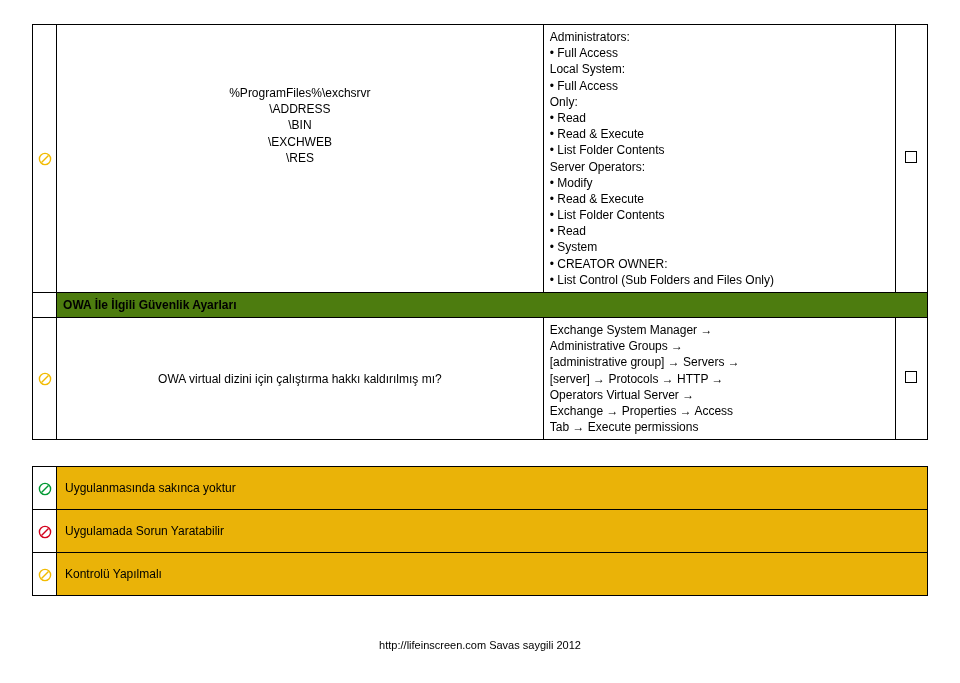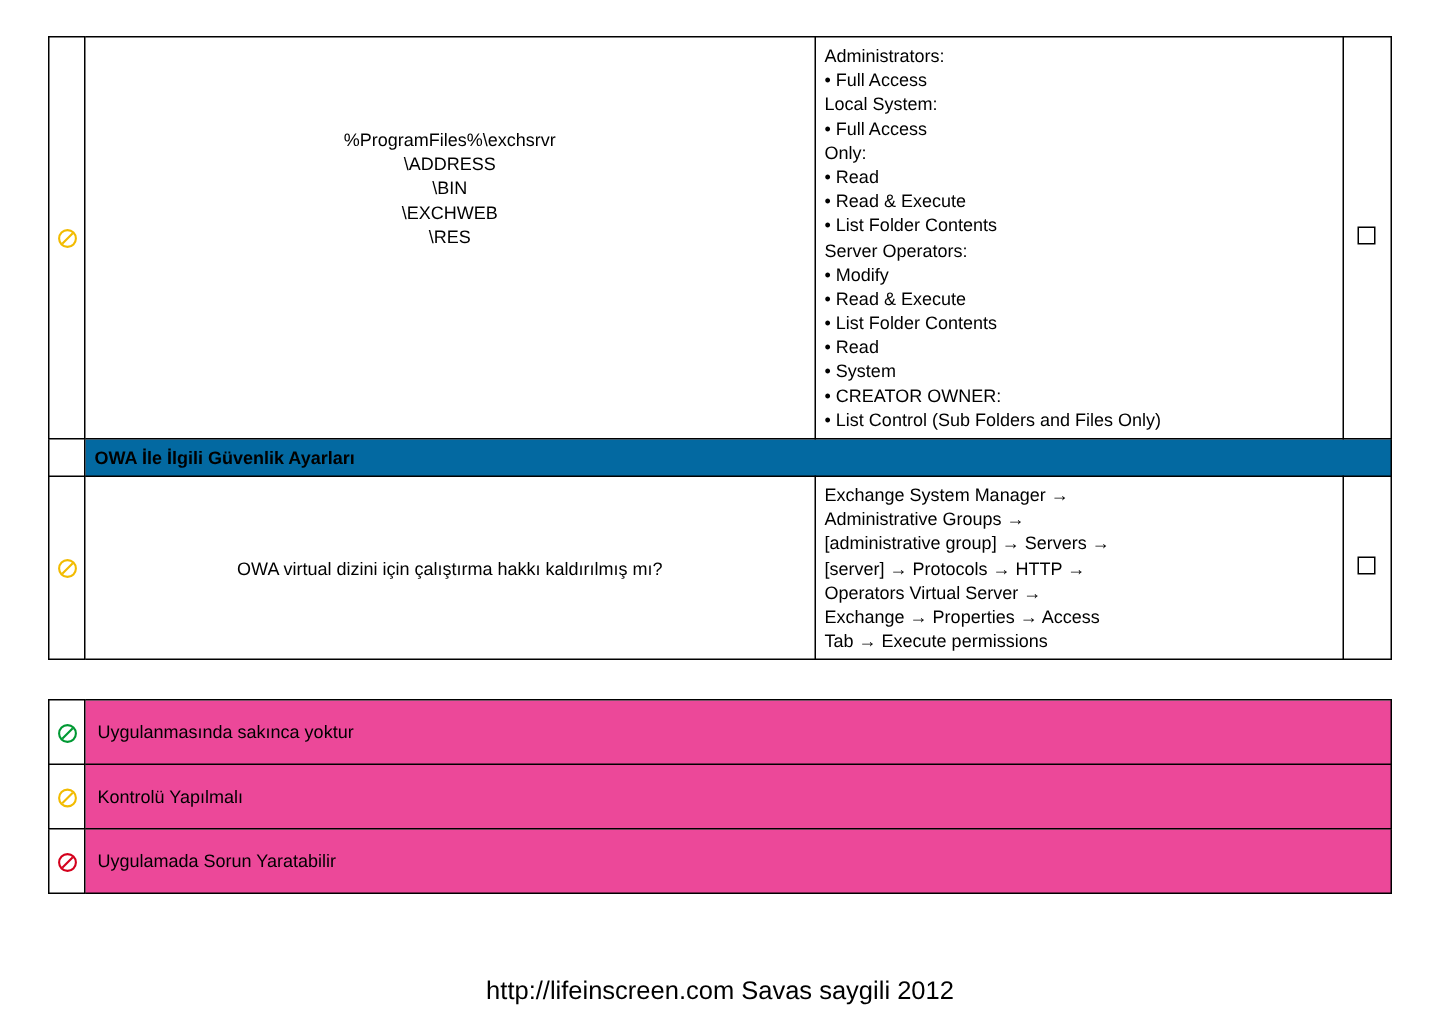--- a/index.html
+++ b/index.html
@@ -25,21 +25,21 @@
     vertical-align: top;
     padding: 4px 6px;
     margin-top: 40px;
   }
   .tbl1 tr:first-child td { border-top: 1px solid #000; }
   .col-icon { width: 24px; text-align: center; vertical-align: middle; padding: 2px; }
   .col-left { width: 485px; text-align: center; }
   .col-mid  { width: 351px; }
   .col-chk  { width: 32px; text-align: center; vertical-align: middle; }
   .section-header td {
-    background: #0369a1;
+    background: #4d7c0f;
     font-weight: bold;
     padding: 5px 6px;
   }
   .section-header td.col-icon { background: #fff; }
   .icon-svg { width: 14px; height: 14px; display: inline-block; vertical-align: middle; }
   .icon-outer { stroke-width: 2; fill: none; }
   .chk {
     width: 12px; height: 12px;
     border: 1px solid #000;
     display: inline-block;
@@ -49,27 +49,27 @@
   }
   .legend-title {
     text-align: center;
     font-weight: bold;
     font-size: 14px;
     margin-bottom: 4px;
   }
   .tbl2 td { border-top: 1px solid #000; }
   .tbl2 .col-icon { width: 24px; }
   .tbl2 .col-body { padding: 14px 8px; }
-  .row-orange td.col-body { background: #ec4899; }
+  .row-orange td.col-body { background: #eab308; }
   .footer {
     position: absolute;
-    bottom: 12px;
+    bottom: 32px;
     left: 0; right: 0;
     text-align: center;
-    font-size: 17px;
+    font-size: 11px;
   }
   ul.plain { margin: 0; padding: 0; list-style: none; }
   ul.plain li { line-height: 1.35; }
 </style>
 </head>
 <body>
 
 <table class="tbl1">
   <tbody>
       <tr>
@@ -154,32 +154,32 @@
         <svg class="icon-svg" viewBox="0 0 20 20">
           <circle cx="10" cy="10" r="8" class="icon-outer" id="lg-c0" stroke="#009933"></circle>
           <line x1="5" y1="15" x2="15" y2="5" stroke-width="2" id="lg-l0" stroke="#009933"></line>
         </svg>
       </td>
       <td class="col-body">Uygulanmasında sakınca yoktur</td>
     </tr>
     <tr class="row-orange">
       <td class="col-icon">
         <svg class="icon-svg" viewBox="0 0 20 20">
+          <circle cx="10" cy="10" r="8" class="icon-outer" id="lg-c2" stroke="#d4001c"></circle>
+          <line x1="5" y1="15" x2="15" y2="5" stroke-width="2" id="lg-l2" stroke="#d4001c"></line>
+        </svg>
+      </td>
+      <td class="col-body">Uygulamada Sorun Yaratabilir</td>
+    </tr>
+    <tr class="row-orange">
+      <td class="col-icon">
+        <svg class="icon-svg" viewBox="0 0 20 20">
           <circle cx="10" cy="10" r="8" class="icon-outer" id="lg-c1" stroke="#f2bb00"></circle>
           <line x1="5" y1="15" x2="15" y2="5" stroke-width="2" id="lg-l1" stroke="#f2bb00"></line>
         </svg>
       </td>
       <td class="col-body">Kontrolü Yapılmalı</td>
-    </tr>
-    <tr class="row-orange">
-      <td class="col-icon">
-        <svg class="icon-svg" viewBox="0 0 20 20">
-          <circle cx="10" cy="10" r="8" class="icon-outer" id="lg-c2" stroke="#d4001c"></circle>
-          <line x1="5" y1="15" x2="15" y2="5" stroke-width="2" id="lg-l2" stroke="#d4001c"></line>
-        </svg>
-      </td>
-      <td class="col-body">Uygulamada Sorun Yaratabilir</td>
     </tr>
   </tbody>
     </table>
 </div>
 
 <div class="footer">http://lifeinscreen.com Savas saygili 2012</div>
 
 </body></html>

